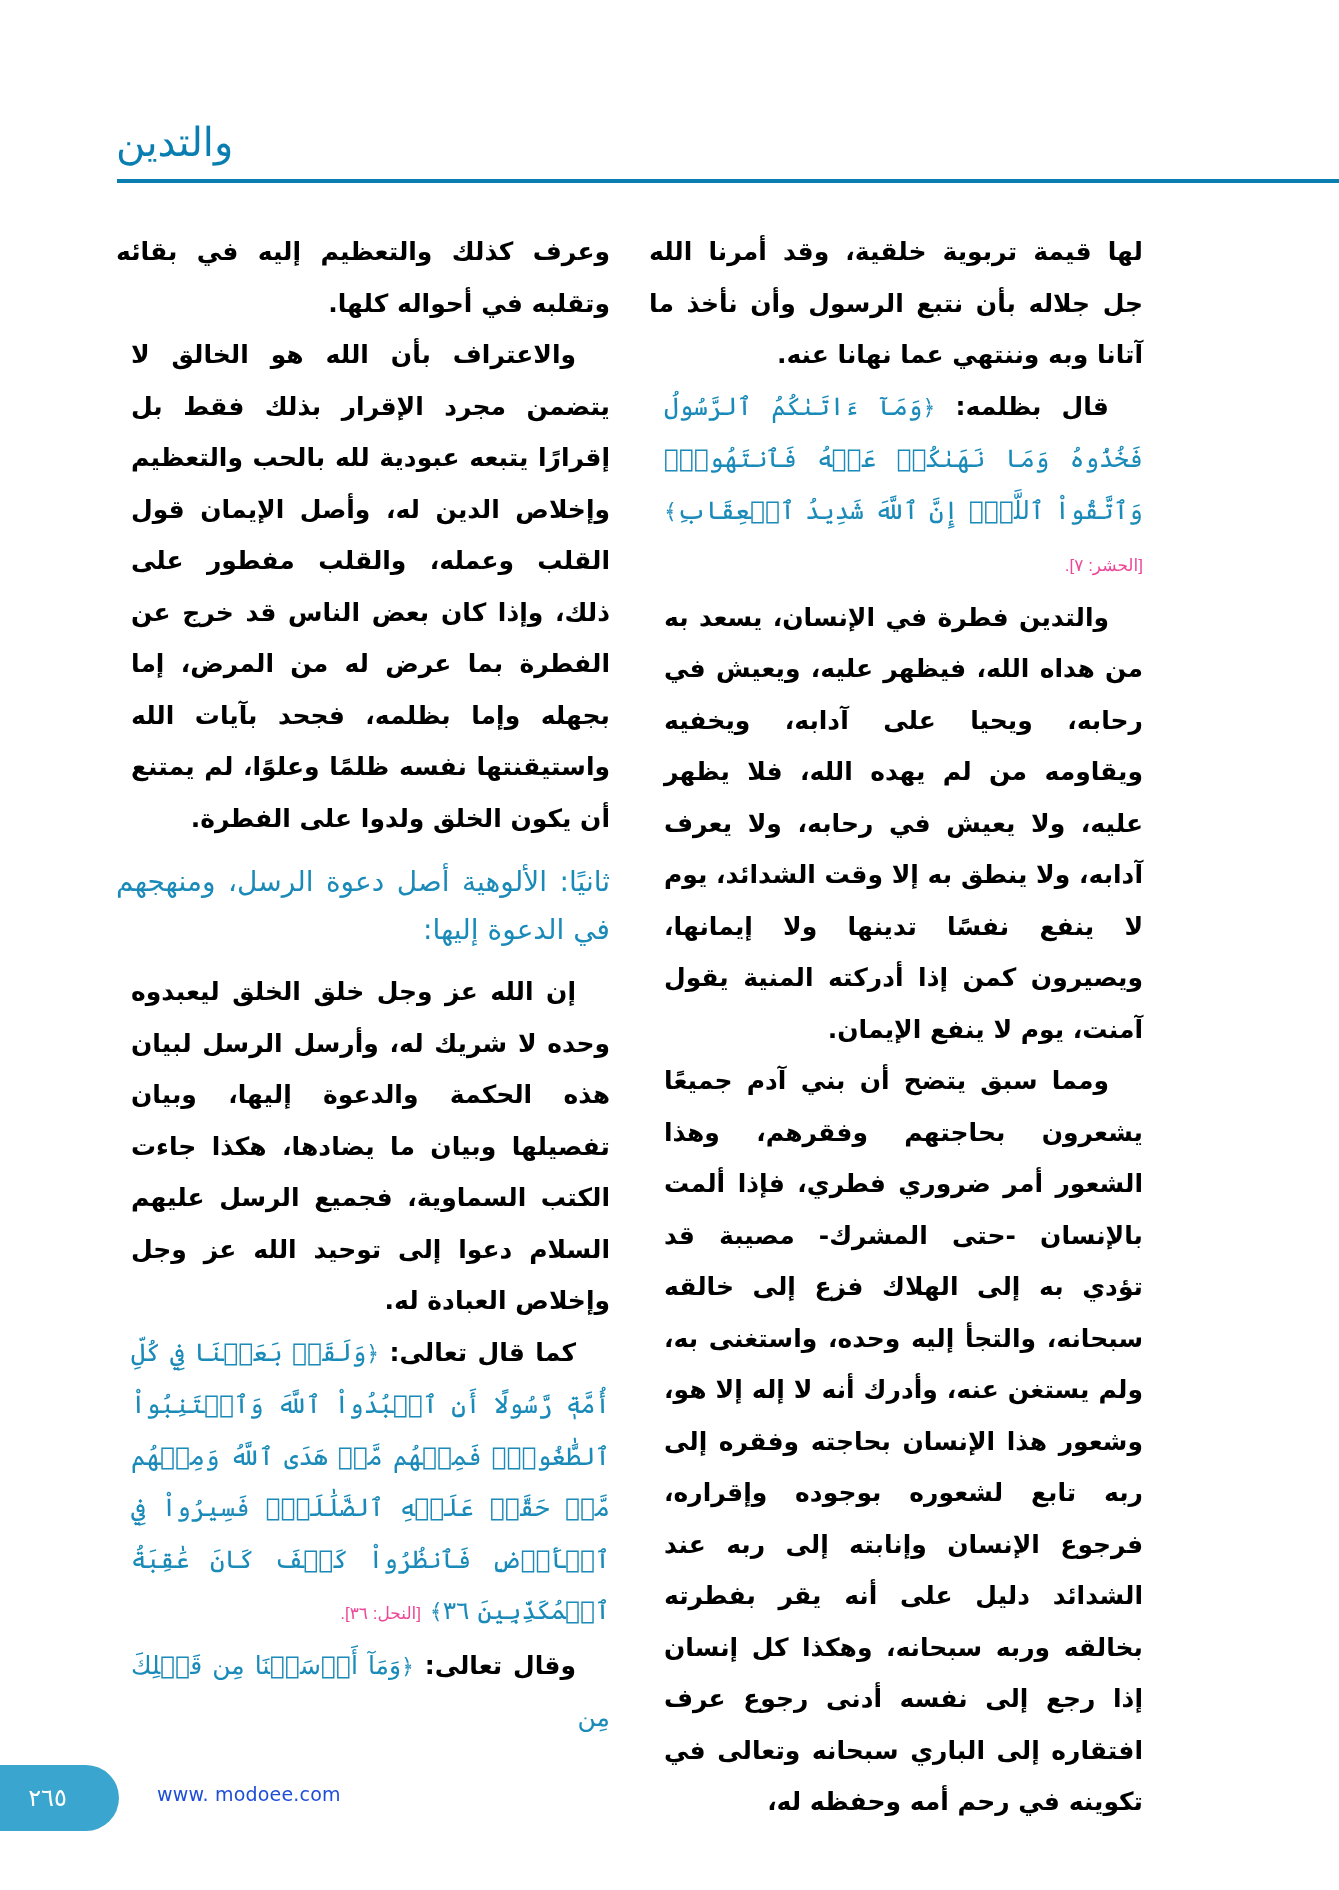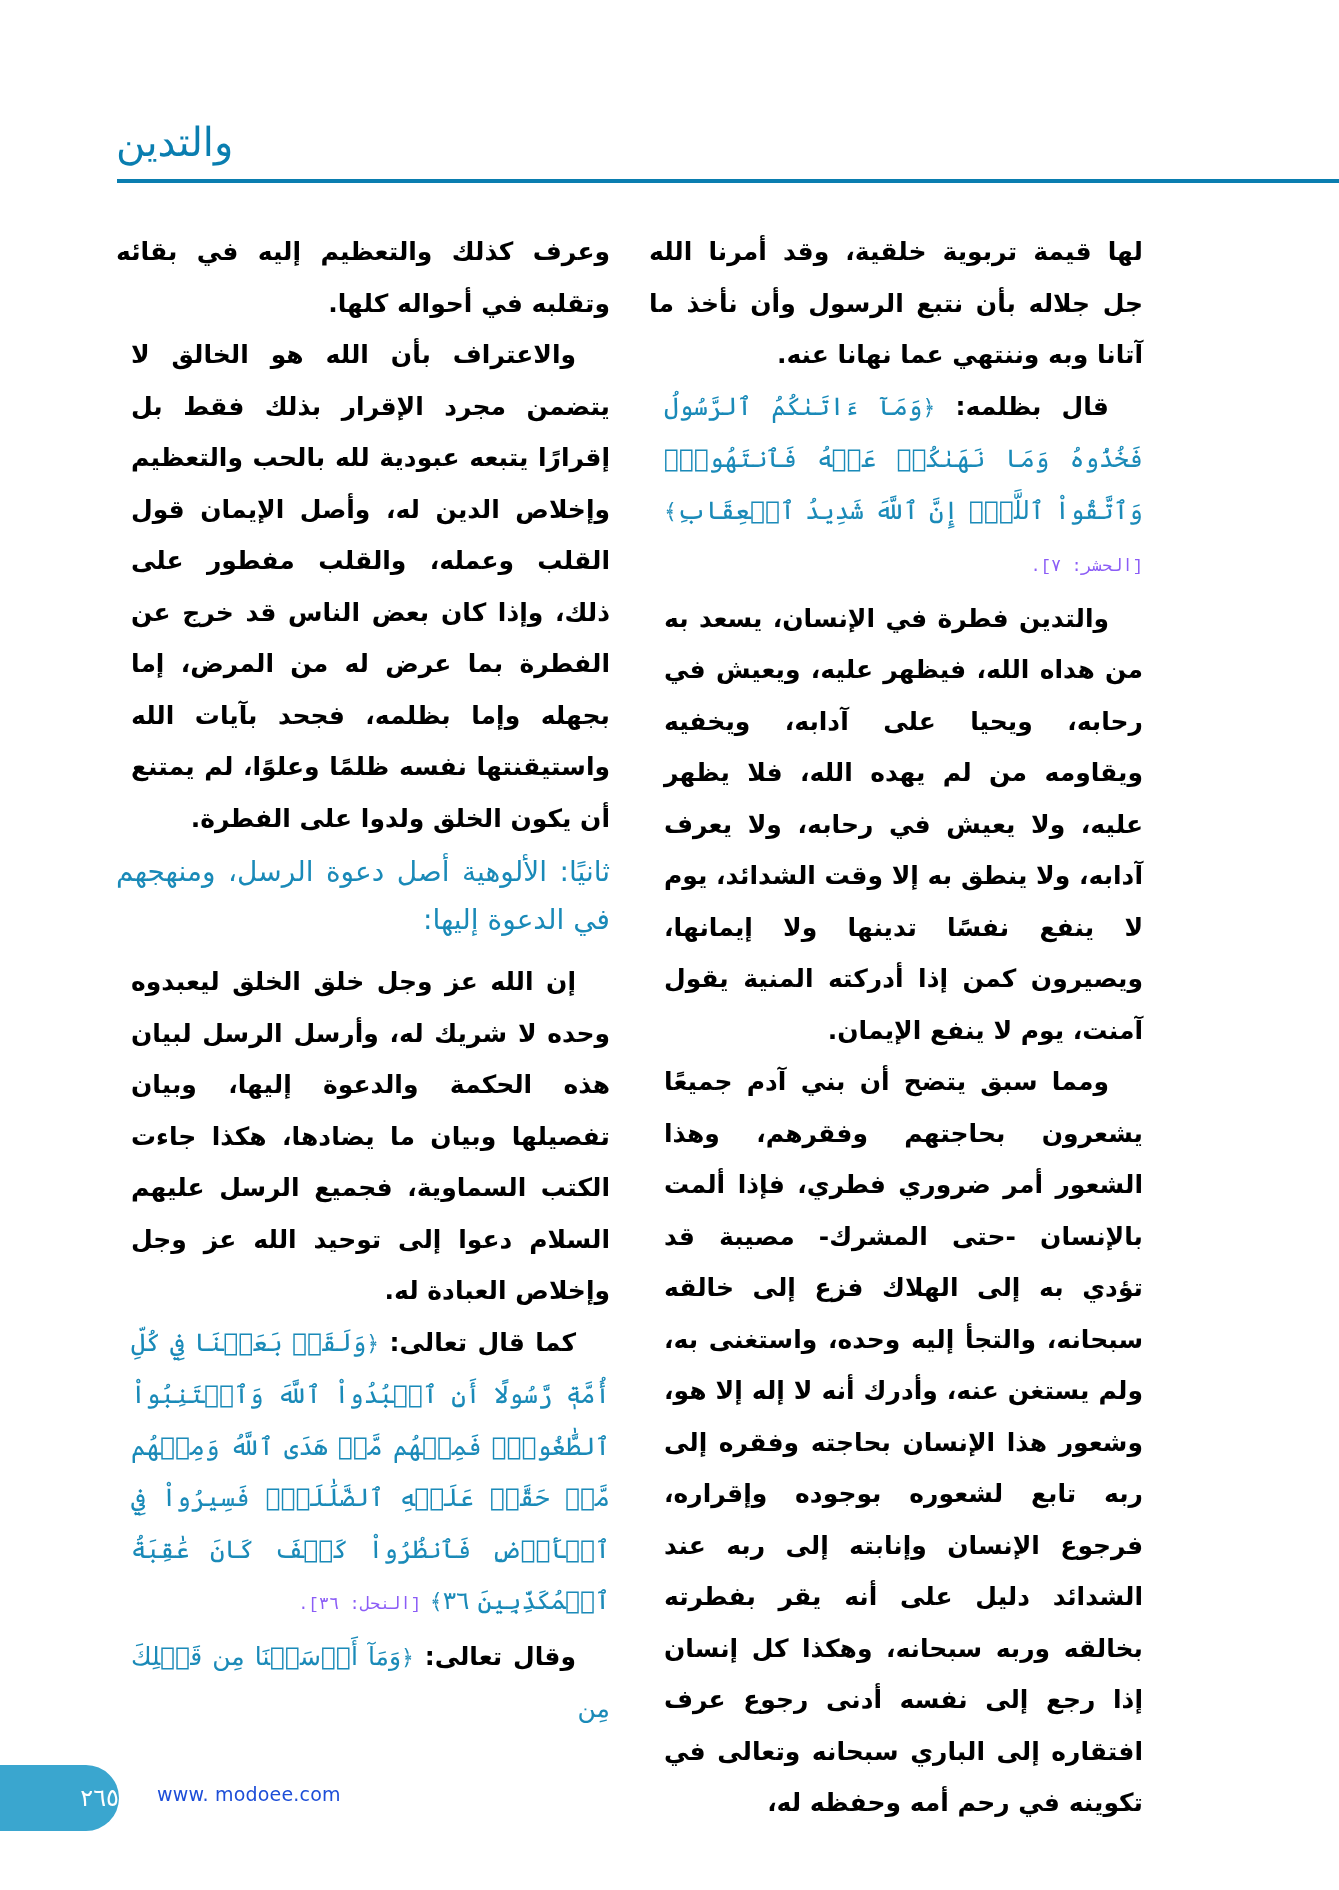--- a/index.html
+++ b/index.html
@@ -56,43 +56,43 @@
       font-size: 25px;
     }
     .bracket {
       color: #1a8ab8;
       font-family: "DejaVu Serif", serif;
       font-weight: normal;
       font-size: 22px;
     }
     .ref {
       font-weight: normal;
-      font-family: Liberation Mono, monospace;
+      font-family: Liberation Sans, sans-serif;
       font-size: 17px;
-      color: #8b5cf6;
+      color: #ec4899;
     }
     .section-heading {
       color: #1a8ab8;
       font-weight: normal;
       font-family: "DejaVu Sans", sans-serif;
       font-size: 28px;
       line-height: 48px;
-      margin: 4px 0 12px 0;
+      margin: 14px 0 12px 0;
     }
     .footer-badge {
       position: absolute;
       left: 0;
       top: 1765px;
       width: 119px;
       height: 66px;
       background: #3aa6cf;
       border-radius: 0 34px 34px 0;
       display: flex;
       align-items: center;
-      justify-content: flex-end;
+      justify-content: center;
     }
     .footer-page {
       color: #ffffff;
       font-family: "DejaVu Sans", sans-serif;
       font-size: 24px;
       direction: rtl;
       margin-left: -24px;
     }
     .footer-url {
       position: absolute;

